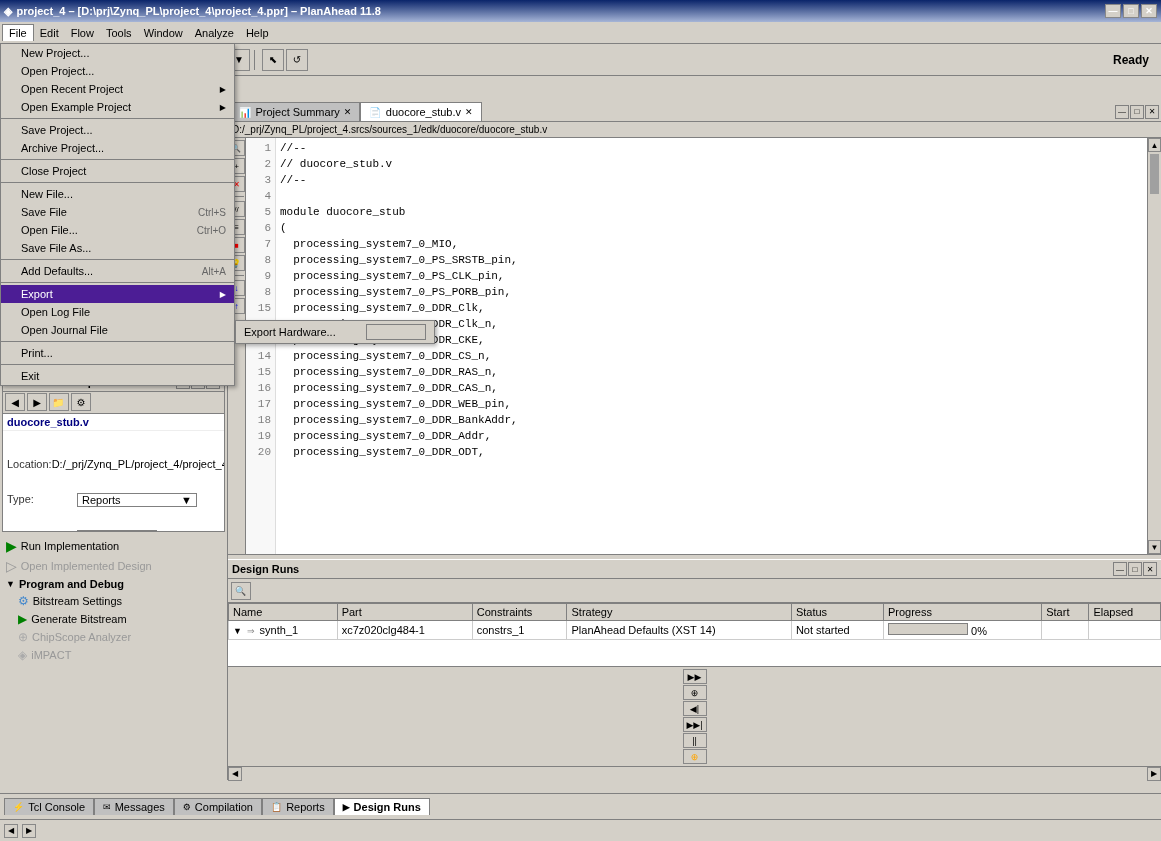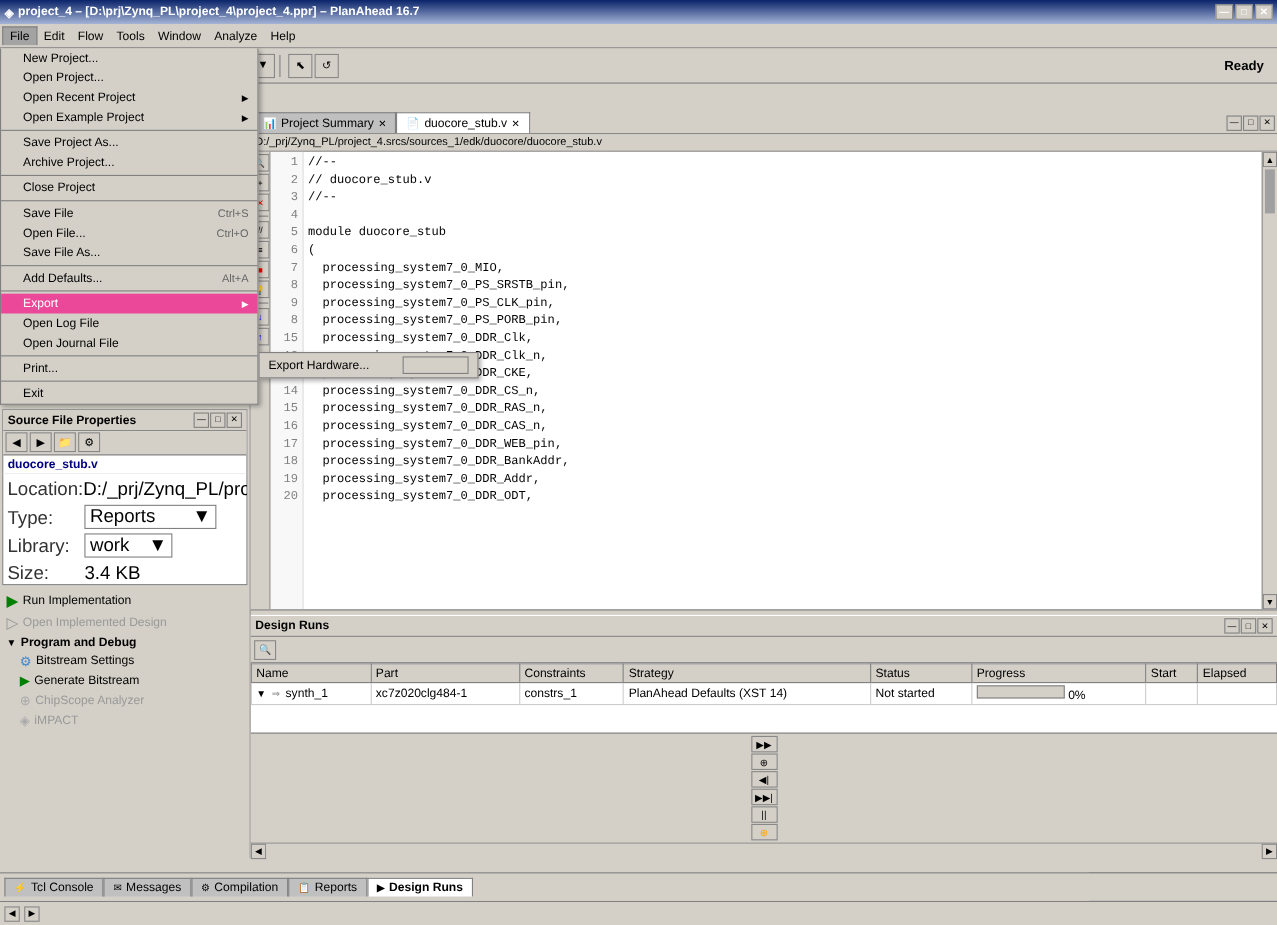--- a/index.html
+++ b/index.html
@@ -7,49 +7,49 @@
     
     
     .title-bar { background: linear-gradient(to bottom, #0a246a, #a6b5d7); color: white; height: 22px; display: flex; align-items: center; justify-content: space-between; padding: 0 4px; font-size: 11px; font-weight: bold; }
     .title-bar-left { display: flex; align-items: center; gap: 4px; }
     .title-bar-right { display: flex; gap: 2px; }
     .title-btn { background: #d4d0c8; border: 1px solid #888; width: 16px; height: 14px; display: flex; align-items: center; justify-content: center; font-size: 9px; cursor: pointer; }
     
     
     .menu-bar { background: #d4d0c8; height: 22px; display: flex; align-items: center; border-bottom: 1px solid #808080; padding: 0 2px; }
     .menu-item { padding: 2px 6px; cursor: pointer; font-size: 11px; }
-    .menu-item.active { background: #a3a3a3; border: 1px solid #808080; border-bottom: none; }
+    .menu-item.active { background: #ffffff; border: 1px solid #808080; border-bottom: none; }
     
     
     .toolbar { background: #d4d0c8; height: 32px; display: flex; align-items: center; padding: 2px 4px; gap: 2px; border-bottom: 1px solid #808080; }
     .toolbar-btn { width: 22px; height: 22px; background: #d4d0c8; border: 1px solid #888; display: flex; align-items: center; justify-content: center; cursor: pointer; font-size: 10px; }
     .toolbar-separator { width: 4px; height: 20px; border-left: 1px solid #808080; margin: 0 2px; }
     .layout-select { height: 22px; background: white; border: 1px solid #808080; padding: 0 4px; font-size: 11px; width: 140px; }
     
     
     .dropdown-menu { position: absolute; top: 44px; left: 0; width: 235px; background: #d4d0c8; border: 1px solid #808080; border-top: none; z-index: 1000; box-shadow: 2px 2px 4px rgba(0,0,0,0.3); }
     .dropdown-item { padding: 3px 8px 3px 20px; cursor: pointer; display: flex; align-items: center; justify-content: space-between; font-size: 11px; }
-    .dropdown-item:hover, .dropdown-item.highlighted { background: #ec4899; color: white; }
+    .dropdown-item:hover, .dropdown-item.highlighted { background: #4c1d95; color: white; }
     .dropdown-item.separator { border-top: 1px solid #808080; margin: 2px 0; padding: 0; height: 1px; }
     .dropdown-item .shortcut { color: #666; font-size: 10px; }
     .dropdown-item .arrow { font-size: 8px; }
     .dropdown-sub { position: absolute; left: 235px; top: 320px; background: #d4d0c8; border: 1px solid #808080; z-index: 1001; width: 200px; box-shadow: 2px 2px 4px rgba(0,0,0,0.3); }
     .dropdown-sub .dropdown-item { padding-left: 8px; }
     .sources-toolbar-btn { width: 20px; height: 18px; display: flex; align-items: center; justify-content: center; background: #d4d0c8; border: 1px solid #888; cursor: pointer; font-size: 9px; margin: 0 1px; }
     .tree-item { display: flex; align-items: center; padding: 1px 0; cursor: pointer; font-size: 11px; }
     .tree-item.selected { background: #316ac5; color: white; }
     .tree-item .expand { width: 12px; text-align: center; font-size: 9px; }
     .tab { padding: 2px 8px; border: 1px solid #808080; border-bottom: none; margin-right: 2px; cursor: pointer; font-size: 11px; background: #c0c0c0; }
     .tab.active { background: #fff; font-weight: bold; border-bottom: 1px solid white; margin-bottom: -1px; }
     .editor-tab { padding: 3px 8px; border: 1px solid #808080; border-bottom: none; cursor: pointer; font-size: 11px; background: #c0c0c0; display: flex; align-items: center; gap: 4px; }
     .editor-tab.active { background: #fff; }
     .editor-tab .close-btn { font-size: 9px; cursor: pointer; }
     .left-nav-btn { width: 24px; height: 24px; background: #d4d0c8; border: 1px solid #888; display: flex; align-items: center; justify-content: center; cursor: pointer; font-size: 10px; }
     .prop-nav-btn { width: 20px; height: 18px; background: #d4d0c8; border: 1px solid #888; display: flex; align-items: center; justify-content: center; cursor: pointer; font-size: 10px; }
-    .prop-row { display: flex; align-items: flex-end; margin-bottom: 4px; font-size: 17px; }
+    .prop-row { display: flex; align-items: flex-start; margin-bottom: 4px; font-size: 11px; margin-top: 23px; }
     .run-btn { display: flex; align-items: center; gap: 4px; padding: 2px 4px; font-size: 11px; cursor: pointer; }
     
     
     .section-header { display: flex; align-items: center; gap: 4px; padding: 2px 4px; font-size: 11px; font-weight: bold; cursor: pointer; }
     .section-item { display: flex; align-items: center; gap: 4px; padding: 2px 4px 2px 16px; font-size: 11px; cursor: pointer; }
     .bottom-tab { padding: 2px 8px; border: 1px solid #808080; border-bottom: none; cursor: pointer; font-size: 11px; background: #c0c0c0; display: flex; align-items: center; gap: 4px; }
     .bottom-tab.active { background: #fff; font-weight: bold; }
     
     
     .watermark { position: absolute; bottom: 22px; right: 0; background: #1a1a2e; color: #ff6600; font-size: 13px; font-weight: bold; padding: 4px 10px; display: flex; align-items: center; gap: 6px; }
@@ -62,21 +62,21 @@
     ::-webkit-scrollbar { width: 14px; height: 14px; }
     ::-webkit-scrollbar-track { background: #d4d0c8; }
     ::-webkit-scrollbar-thumb { background: #a0a0a0; border: 1px solid #808080; }
   </style>
 </head>
 <body>
 
 <div class="title-bar">
   <div class="title-bar-left">
     <span>◈</span>
-    <span>project_4 – [D:\prj\Zynq_PL\project_4\project_4.ppr] – PlanAhead 16.7</span>
+    <span>project_4 – [D:\prj\Zynq_PL\project_4\project_4.ppr] – PlanAhead 11.8</span>
   </div>
   <div class="title-bar-right">
     <div class="title-btn">—</div>
     <div class="title-btn">□</div>
     <div class="title-btn">✕</div>
   </div>
 </div>
 
 <div class="menu-bar">
   <span class="menu-item active">File</span>
@@ -113,30 +113,33 @@
   <div class="dropdown-item">
     <span>Open Recent Project</span>
     <span class="arrow">▶</span>
   </div>
   <div class="dropdown-item">
     <span>Open Example Project</span>
     <span class="arrow">▶</span>
   </div>
   <div class="dropdown-item separator"></div>
   <div class="dropdown-item">
-    <span>Save Project As...</span>
+    <span>Save Project...</span>
   </div>
   <div class="dropdown-item">
     <span>Archive Project...</span>
   </div>
   <div class="dropdown-item separator"></div>
   <div class="dropdown-item">
     <span>Close Project</span>
   </div>
   <div class="dropdown-item separator"></div>
+  <div class="dropdown-item">
+    <span>New File...</span>
+  </div>
   <div class="dropdown-item">
     <span>Save File</span>
     <span class="shortcut">Ctrl+S</span>
   </div>
   <div class="dropdown-item">
     <span>Open File...</span>
     <span class="shortcut">Ctrl+O</span>
   </div>
   <div class="dropdown-item">
     <span>Save File As...</span>

